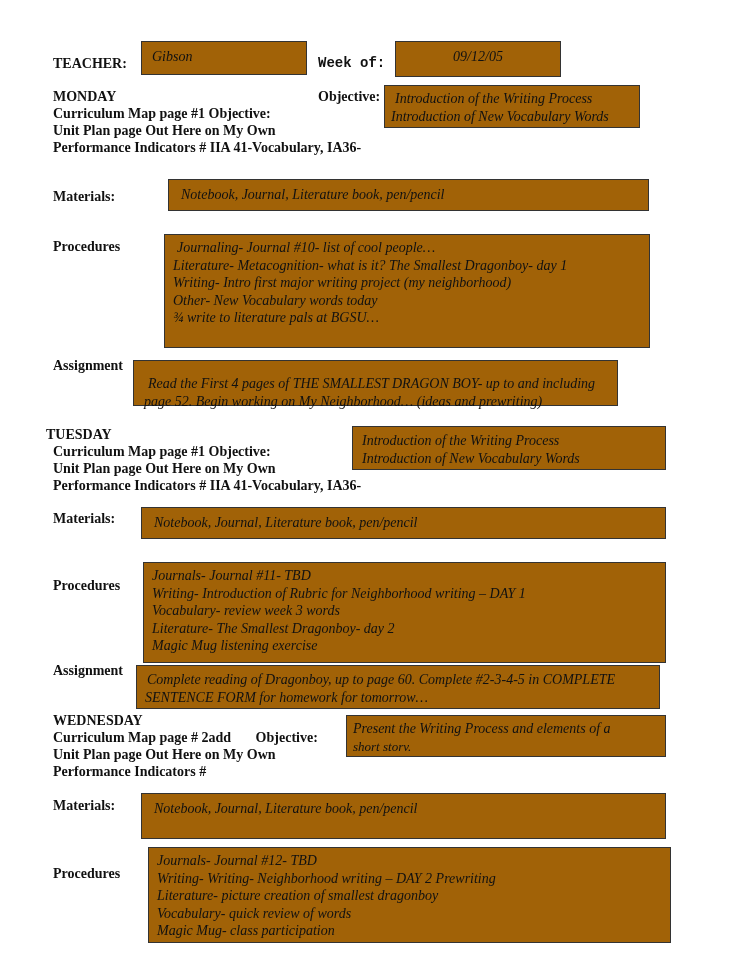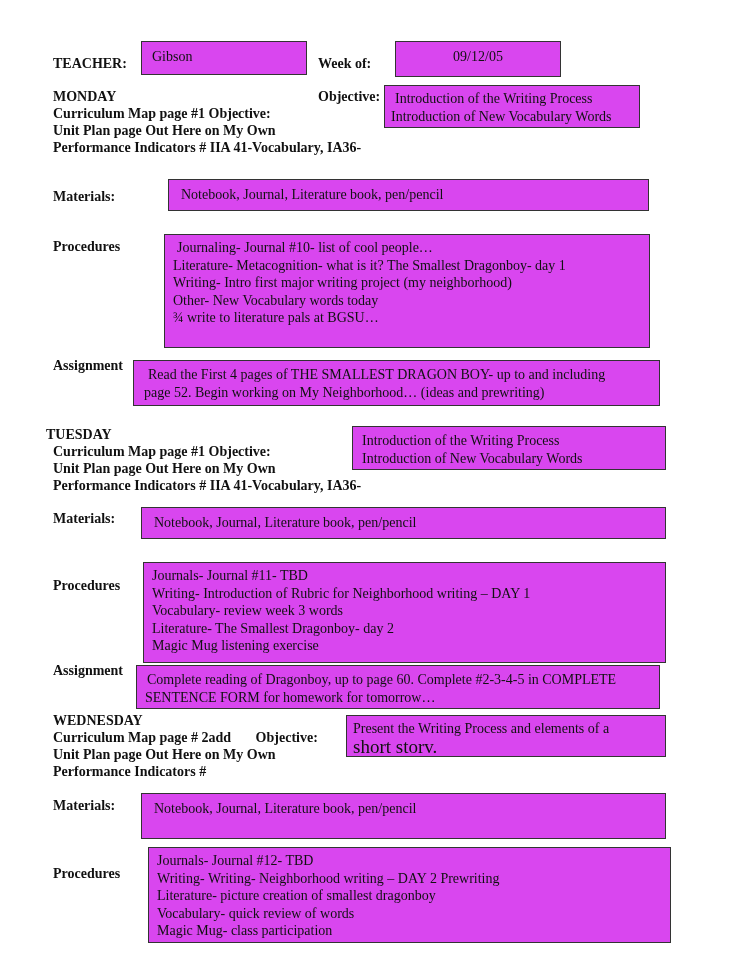--- a/index.html
+++ b/index.html
@@ -1,30 +1,30 @@
 <!DOCTYPE html>
 <html><head>
 <meta charset="utf-8">
 <style>
   html, body { margin: 0; padding: 0; background: #ffffff; }
   body { width: 750px; height: 970px; position: relative; overflow: hidden;
          font-family: "Liberation Serif", "DejaVu Serif", serif; color: #111; }
   .lbl { position: absolute; font-weight: bold; font-size: 14px; line-height: 17.5px; white-space: nowrap; }
   .box { position: absolute; border: 1.5px solid #333; box-sizing: border-box;
-         font-size: 14px; line-height: 17.5px; white-space: nowrap; background: #d946ef; }
+         font-size: 14px; line-height: 17.5px; white-space: nowrap; background: #a16207; font-style: italic; }
   .box .ln { display: block; }
 </style>
 </head>
 <body>
 
 <div class="lbl" style="left:53px; top:55px;">TEACHER:</div>
 <div class="box" style="left:141px; top:41px; width:166px; height:34px; padding:6px 0 0 10px;">
   <span class="ln">Gibson</span>
 </div>
-<div class="lbl" style="left:318px; top:55px;">Week of:</div>
+<div class="lbl" style="left:318px; top:55px;font-family:Liberation Mono, monospace;">Week of:</div>
 <div class="box" style="left:395px; top:41px; width:166px; height:36px; padding:6px 0 0 0; text-align:center;">
   <span class="ln">09/12/05</span>
 </div>
 
 <div>
   <div class="lbl" style="left:53px; top:88px;">MONDAY</div>
   <div class="lbl" style="left:318px; top:88px;">Objective:</div>
   <div class="lbl" style="left:53px; top:105px;">Curriculum Map page #1    Objective:</div>
   <div class="lbl" style="left:53px; top:122px;">Unit Plan page Out Here on My Own</div>
   <div class="lbl" style="left:53px; top:139px;">Performance Indicators #  IIA 41-Vocabulary, IA36-</div>
@@ -41,21 +41,21 @@
   <div class="lbl" style="left:53px; top:238px;">Procedures</div>
   <div class="box" style="left:164px; top:234px; width:486px; height:114px; padding:4px 0 0 8px;">
     <span class="ln" style="padding-left:4px;"> Journaling-  Journal #10- list of cool people…</span>
     <span class="ln">Literature-   Metacognition- what is it? The Smallest Dragonboy- day 1</span>
     <span class="ln">Writing-  Intro first major writing project (my neighborhood)</span>
     <span class="ln">Other- New Vocabulary words today</span>
     <span class="ln">¾ write to literature pals at BGSU…</span>
   </div>
 
   <div class="lbl" style="left:53px; top:357px;">Assignment</div>
-  <div class="box" style="left:133px; top:360px; width:527px; height:46px; padding:5px 0 0 10px;">
+  <div class="box" style="left:133px; top:360px; width:485px; height:46px; padding:14px 0 0 10px;">
     <span class="ln" style="padding-left:4px;"> Read the First 4 pages of THE SMALLEST DRAGON BOY- up to and including</span>
     <span class="ln">page 52.  Begin working on My Neighborhood… (ideas and prewriting)</span>
   </div>
 </div>
 
 <div>
   <div class="lbl" style="left:46px; top:426px;">TUESDAY</div>
   <div class="lbl" style="left:53px; top:443px;">Curriculum Map page #1    Objective:</div>
   <div class="lbl" style="left:53px; top:460px;">Unit Plan page Out Here on My Own</div>
   <div class="lbl" style="left:53px; top:477px;">Performance Indicators #  IIA 41-Vocabulary, IA36-</div>
@@ -85,21 +85,21 @@
   </div>
 </div>
 
 <div>
   <div class="lbl" style="left:53px; top:712px;">WEDNESDAY</div>
   <div class="lbl" style="left:53px; top:729px; white-space:pre;">Curriculum Map page # 2add       Objective:</div>
   <div class="lbl" style="left:53px; top:746px;">Unit Plan page  Out Here on My Own</div>
   <div class="lbl" style="left:53px; top:763px;">Performance Indicators #</div>
   <div class="box" style="left:346px; top:715px; width:320px; height:42px; padding:4px 0 0 6px;">
     <span class="ln"> Present the Writing Process and elements of a</span>
-    <span class="ln" style="font-size:19px;">short storv.</span>
+    <span class="ln" style="font-size:13px;">short storv.</span>
   </div>
 
   <div class="lbl" style="left:53px; top:797px;">Materials:</div>
   <div class="box" style="left:141px; top:793px; width:525px; height:46px; padding:6px 0 0 12px;">
     <span class="ln">Notebook, Journal, Literature book, pen/pencil</span>
   </div>
 
   <div class="lbl" style="left:53px; top:865px;">Procedures</div>
   <div class="box" style="left:148px; top:847px; width:523px; height:96px; padding:4px 0 0 8px;">
     <span class="ln">Journals- Journal #12- TBD</span>

